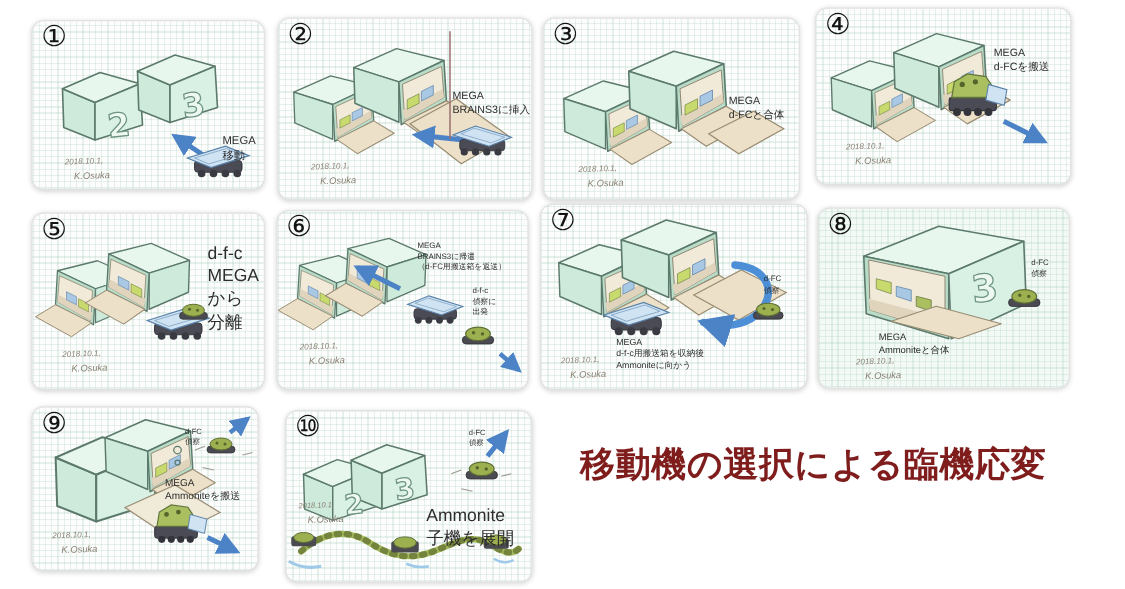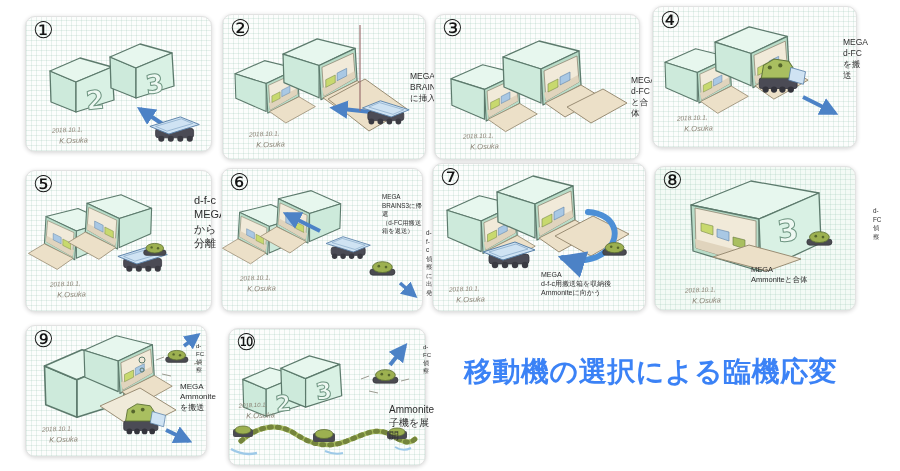--- a/index.html
+++ b/index.html
@@ -22,31 +22,30 @@
   .card.tint{background-color:#f3faf5;}
   .num{
     position:absolute;top:2px;left:7px;
     font-size:23px;color:#141414;line-height:1;
     font-family:"DejaVu Sans",sans-serif;
   }
   .sketch{position:absolute;inset:0;width:100%;height:100%;}
   .ann{
     position:absolute;color:#2d2d2d;white-space:pre-line;line-height:1.3;
     font-size:9px;
-    padding-left:48px;
   }
   .ann.s{font-size:6.3px;line-height:1.35;}
   .sig{
     position:absolute;color:#8a8274;font-size:6.5px;line-height:1.5;
     font-style:italic;transform:rotate(-2deg);
   }
   .sig .l2{display:block;margin-left:7px;font-size:7.5px;}
   .headline{
     position:absolute;left:464px;top:354px;width:430px;
-    font-weight:900;font-size:28px;line-height:1.32;color:#3b82f6;
+    font-weight:900;font-size:28px;line-height:1.32;color:#7f1d1d;
     letter-spacing:.5px;
   }
   .boxnum{
     font-weight:bold;fill:#eef8f2;stroke:#6d9480;stroke-width:1;
     font-family:"DejaVu Sans",sans-serif;
   }
   .edge{stroke:#5c7a6c;stroke-width:1.3;stroke-linejoin:round;}
 </style>
 </head>
 <body>
@@ -162,21 +161,21 @@
   </div>
 
   <div class="card" style="left:25px;top:170px;width:185px;height:140px">
     <span class="num">⑤</span>
     <svg class="sketch" viewBox="0 0 185 140">
       <use href="#garageL" transform="translate(4,36) scale(0.8)"></use>
       <use href="#garageL" transform="translate(44,22) scale(0.85)"></use>
       <use href="#robotTray" transform="translate(90,74) scale(0.95)"></use>
       <use href="#robotGreen" transform="translate(116,70) scale(0.8)"></use>
     </svg>
-    <div class="ann" style="left:120px;top:22px;font-size:11px">d-f-c
+    <div class="ann" style="left:140px;top:22px;font-size:14px">d-f-c
 MEGAから
 分離</div>
     <div class="sig" style="left:24px;top:108px"><span>2018.10.1,</span><span class="l2">K.Osuka</span></div>
   </div>
 
   <div class="card" style="left:221px;top:168px;width:200px;height:142px">
     <span class="num">⑥</span>
     <svg class="sketch" viewBox="0 0 200 142">
       <use href="#garageL" transform="translate(2,34) scale(0.78)"></use>
       <use href="#garageL" transform="translate(40,20) scale(0.82)"></use>
@@ -292,21 +291,21 @@
             <rect width="20" height="8" rx="2" fill="#4a4a50"></rect>
             <ellipse cx="10" cy="1" rx="8" ry="4" fill="#9cb050" stroke="#5e7034" stroke-width="0.8"></ellipse>
           </g>
         <path d="M2,120 q12,7 26,4" fill="none" stroke="#9ec9e8" stroke-width="2.5"></path>
         <path d="M96,122 q9,4 18,2" fill="none" stroke="#9ec9e8" stroke-width="2"></path>
         <path d="M166,118 q8,5 16,1" fill="none" stroke="#9ec9e8" stroke-width="2"></path>
       </g>
     </svg>
     <div class="ann s" style="left:146px;top:14px;font-size:6px">d-FC
 偵察</div>
-    <div class="ann" style="left:112px;top:74px;font-size:10px">Ammonite
+    <div class="ann" style="left:112px;top:74px;font-size:14px">Ammonite
 子機を展開</div>
     <div class="sig" style="left:10px;top:72px;font-size:6px"><span>2018.10.1,</span><span class="l2">K.Osuka</span></div>
   </div>
 
   <div class="headline">
     <div>移動機の選択による臨機応変</div>
   </div>
 
 </div>
 

